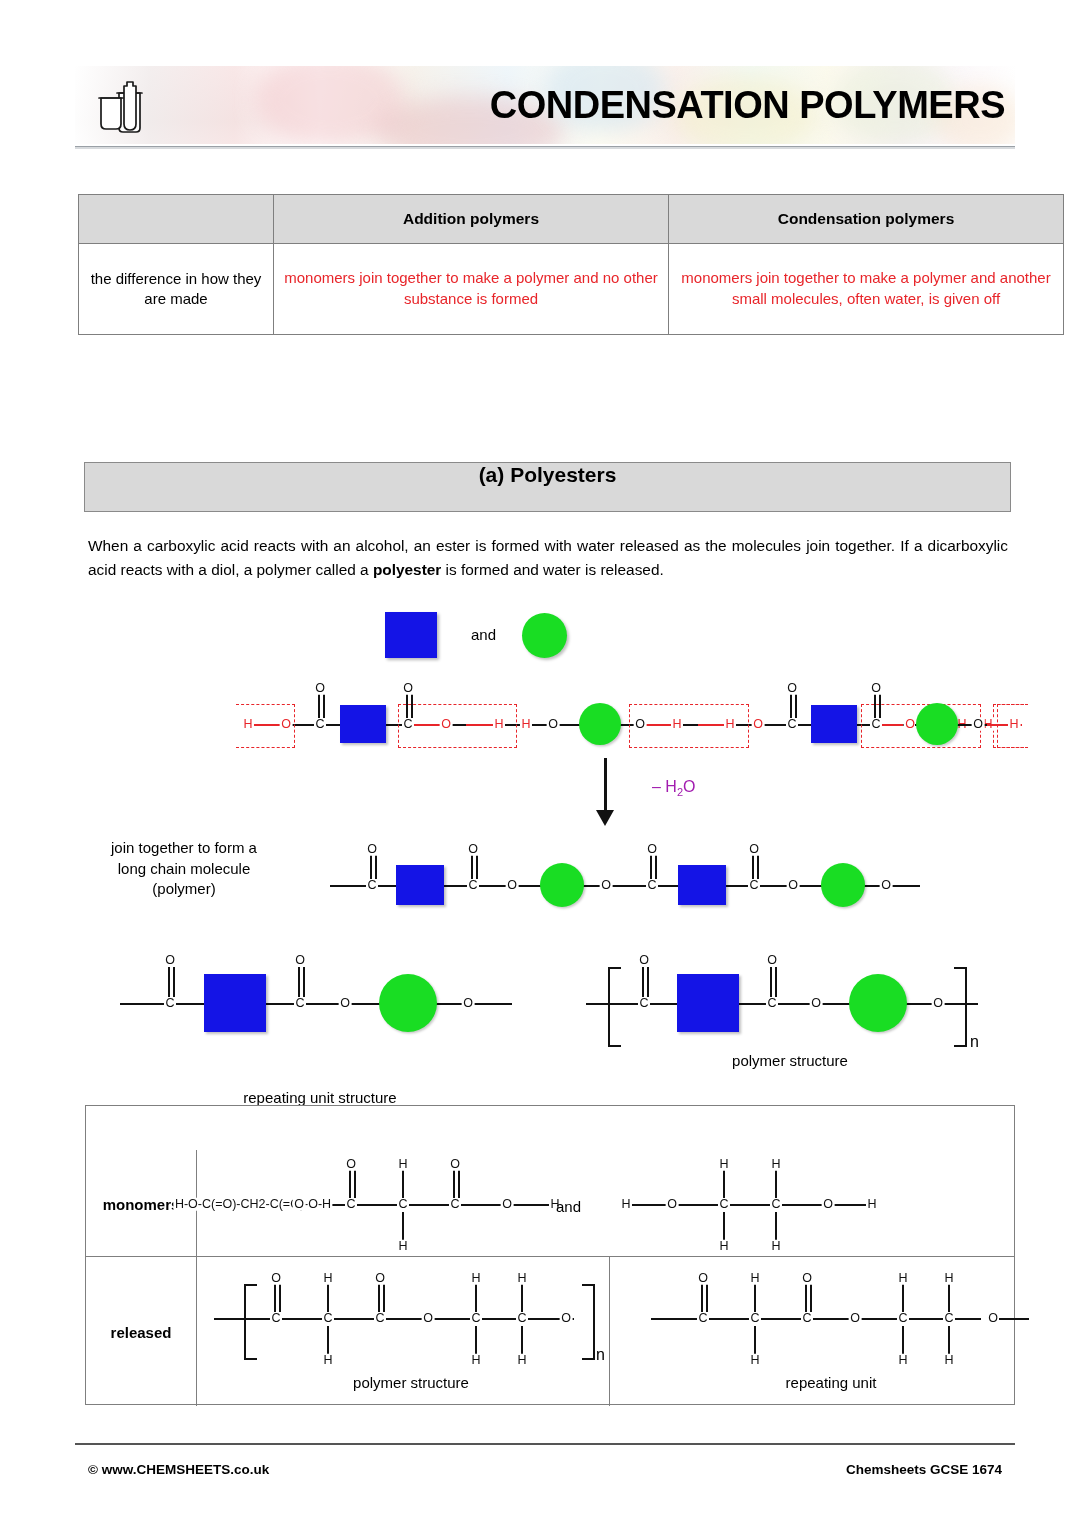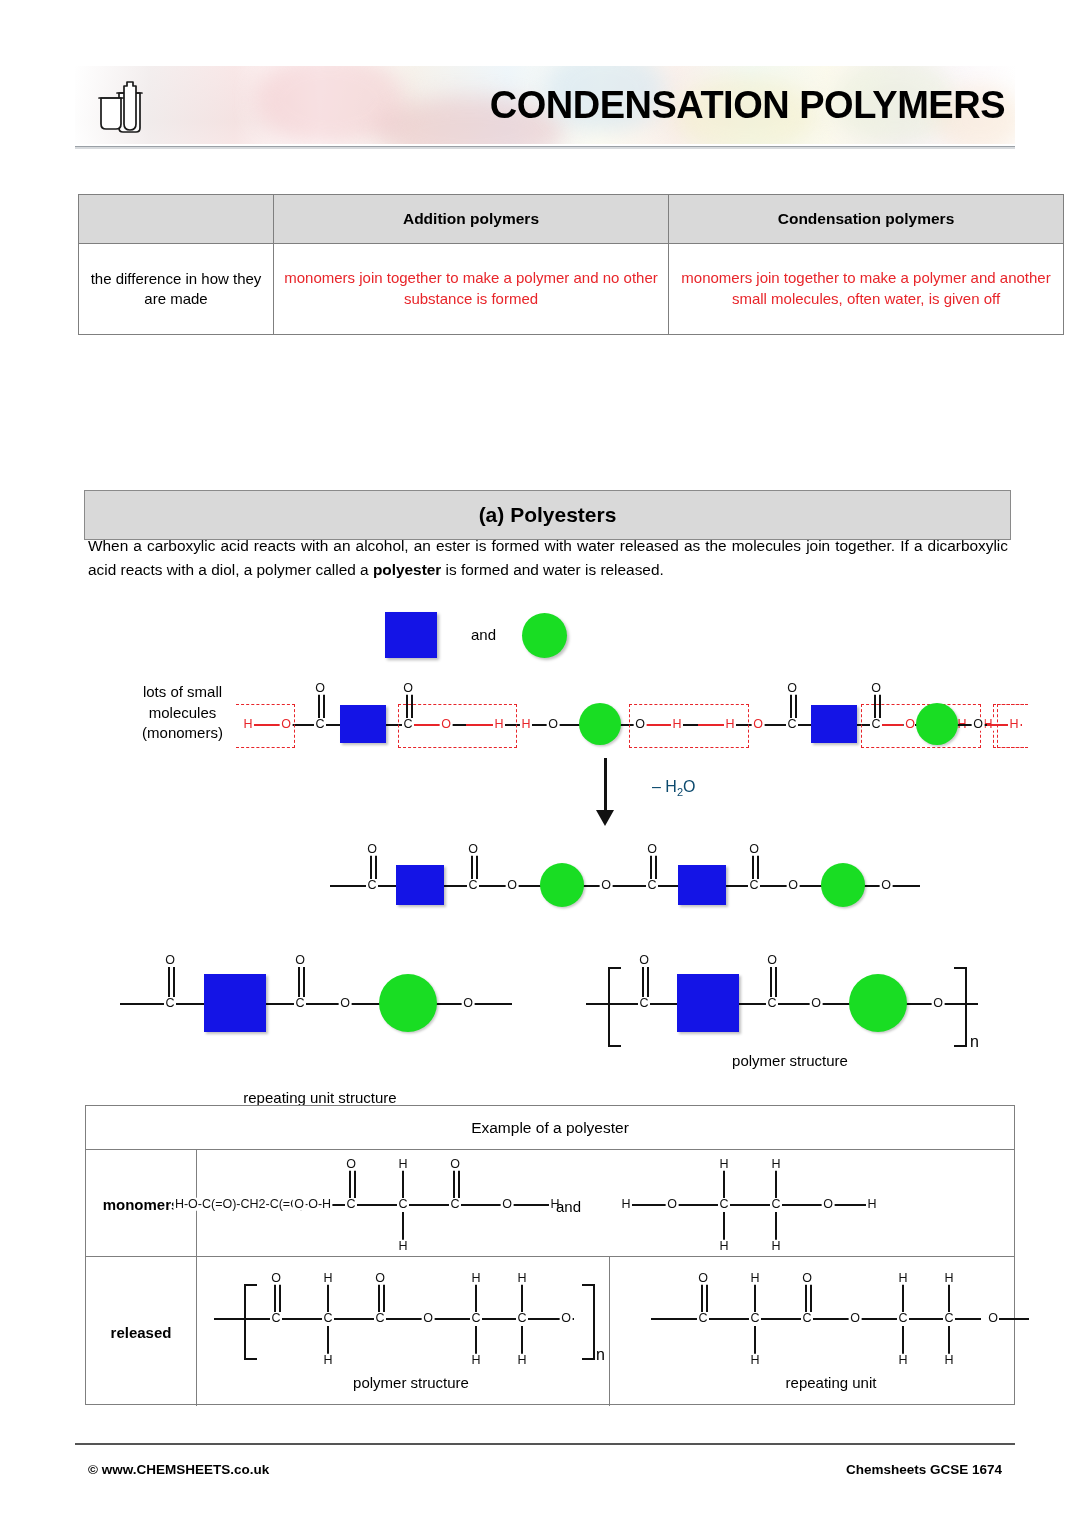--- a/index.html
+++ b/index.html
@@ -50,21 +50,21 @@
   .cmp .c0{width:178px;}
   .cmp .c1,.cmp .c2{width:378px;}
   .cmp td.lbl{font-size:15px;line-height:1.32;}
   .cmp td.ans{color:#e8252a;font-size:15px;line-height:1.38;}
   .cmp tr.r1 td{height:78px;}
   .cmp tr.r2 td{height:84px;}
 
   
   .secbar{position:absolute;left:84px;top:462px;width:925px;height:48px;
     background:#d9d9d9;border:1.3px solid #8a8a8a;
-    display:flex;align-items:center;justify-content:center;margin-top:28px;}
+    display:flex;justify-content:center;}
   .secbar span{font-size:21px;font-weight:bold;}
 
   
   .para{position:absolute;left:88px;top:534px;width:920px;
     font-size:15.4px;line-height:1.55;text-align:justify;}
   .para b{font-weight:bold;}
 
   
   .legend{position:absolute;left:385px;top:612px;width:620px;height:52px;}
   .lg-sq{position:absolute;left:0;top:0;width:52px;height:46px;background:#1414e6;
@@ -91,21 +91,21 @@
   .dbox.openL{border-left:none;}
   .dbox.openR{border-right:none;}
 
   .rowlabel{position:absolute;font-size:15px;line-height:1.38;text-align:center;}
 
   
   .arrow-line{position:absolute;background:#111;width:2.6px;}
   .arrow-head{position:absolute;width:0;height:0;
     border-left:9px solid transparent;border-right:9px solid transparent;
     border-top:16px solid #111;}
-  .h2o{position:absolute;color:#0c4a6e;font-size:16px;}
+  .h2o{position:absolute;color:#a21caf;font-size:16px;}
   .h2o sub{font-size:11px;}
 
   .caption{position:absolute;font-size:15px;text-align:center;}
 
   
   .brk{position:absolute;border:2px solid #111;width:11px;}
   .brk.l{border-right:none;}
   .brk.r{border-left:none;}
   .nlab{position:absolute;font-size:16px;}
 
@@ -169,21 +169,20 @@
   </div>
 
   <div class="para"><span>When a carboxylic acid reacts with an alcohol, an ester is formed with water released as the molecules join together. If a dicarboxylic acid reacts with a diol, a polymer called a </span><b>polyester</b><span> is formed and water is released.</span></div>
 
   <div class="legend">
     <div class="lg-sq"></div>
     <div class="lg-and">and</div>
     <div class="lg-ci"></div>
   </div>
 
-  <div class="rowlabel" style="left:110px;top:682px;width:145px;">lots of small molecules (monomers)</div>
 
   <div class="dg" style="left:236px;top:676px;width:780px;height:80px;">
 
     <div class="bond" style="left:6px;top:48px;width:770px;"></div>
 
     <div class="dbox openL" style="left:0px;top:28px;width:58px;height:42px;"></div>
     <div class="dbox" style="left:162px;top:28px;width:117px;height:42px;"></div>
     <div class="dbox" style="left:393px;top:28px;width:118px;height:42px;"></div>
     <div class="dbox" style="left:625px;top:28px;width:118px;height:42px;"></div>
     <div class="dbox openR" style="left:757px;top:28px;width:30px;height:42px;"></div>
@@ -242,20 +241,21 @@
     <div class="atom" style="left:63px;top:48px;">O</div>
     <div class="rbond" style="left:72px;top:48px;width:22px;"></div>
     <div class="atom red" style="left:99px;top:48px;">H</div>
     <div class="dbox openR" style="left:82px;top:28px;width:30px;height:42px;"></div>
   </div>
 
   <div class="arrow-line" style="left:604px;top:758px;height:56px;"></div>
   <div class="arrow-head" style="left:596px;top:810px;"></div>
   <div class="h2o" style="left:652px;top:778px;"><span>–</span>&nbsp;<span>H</span><sub>2</sub><span>O</span></div>
 
+  <div class="rowlabel" style="left:108px;top:838px;width:152px;">join together to form a long chain molecule (polymer)</div>
 
   <div class="dg" style="left:330px;top:840px;width:590px;height:70px;">
     <div class="bond" style="left:0px;top:45px;width:590px;"></div>
 
     <div class="atom" style="left:42px;top:45px;">C</div>
     <div class="vbond" style="left:40px;top:15px;height:24px;"></div>
     <div class="vbond" style="left:45px;top:15px;height:24px;"></div>
     <div class="atom" style="left:42px;top:9px;">O</div>
 
     <div class="sq" style="left:90px;top:45px;width:48px;height:40px;"></div>
@@ -327,21 +327,20 @@
     <div class="atom" style="left:230px;top:58px;">O</div>
     <div class="ci" style="left:292px;top:58px;width:58px;height:58px;"></div>
     <div class="atom" style="left:352px;top:58px;">O</div>
 
     <div class="brk r" style="left:368px;top:22px;height:76px;"></div>
     <div class="nlab" style="left:384px;top:88px;">n</div>
   </div>
   <div class="caption" style="left:650px;top:1052px;width:280px;">polymer structure</div>
 
   <div class="ex">
-    <div class="ex-head">Example of a polyester</div>
     <div class="ex-rowsep"></div>
     <div class="ex-colsep"></div>
     <div class="ex-colsep2"></div>
 
     <div class="ex-lbl" style="top:90px;">monomers</div>
     <div class="ex-lbl" style="top:218px;">released</div>
 
     <div class="dg" style="left:155px;top:48px;width:330px;height:100px;">
       <div class="bond" style="left:8px;top:50px;width:310px;"></div>
       <div class="atom" style="left:12px;top:50px;">H-O-C(=O)-CH2-C(=O)-O-H</div>

